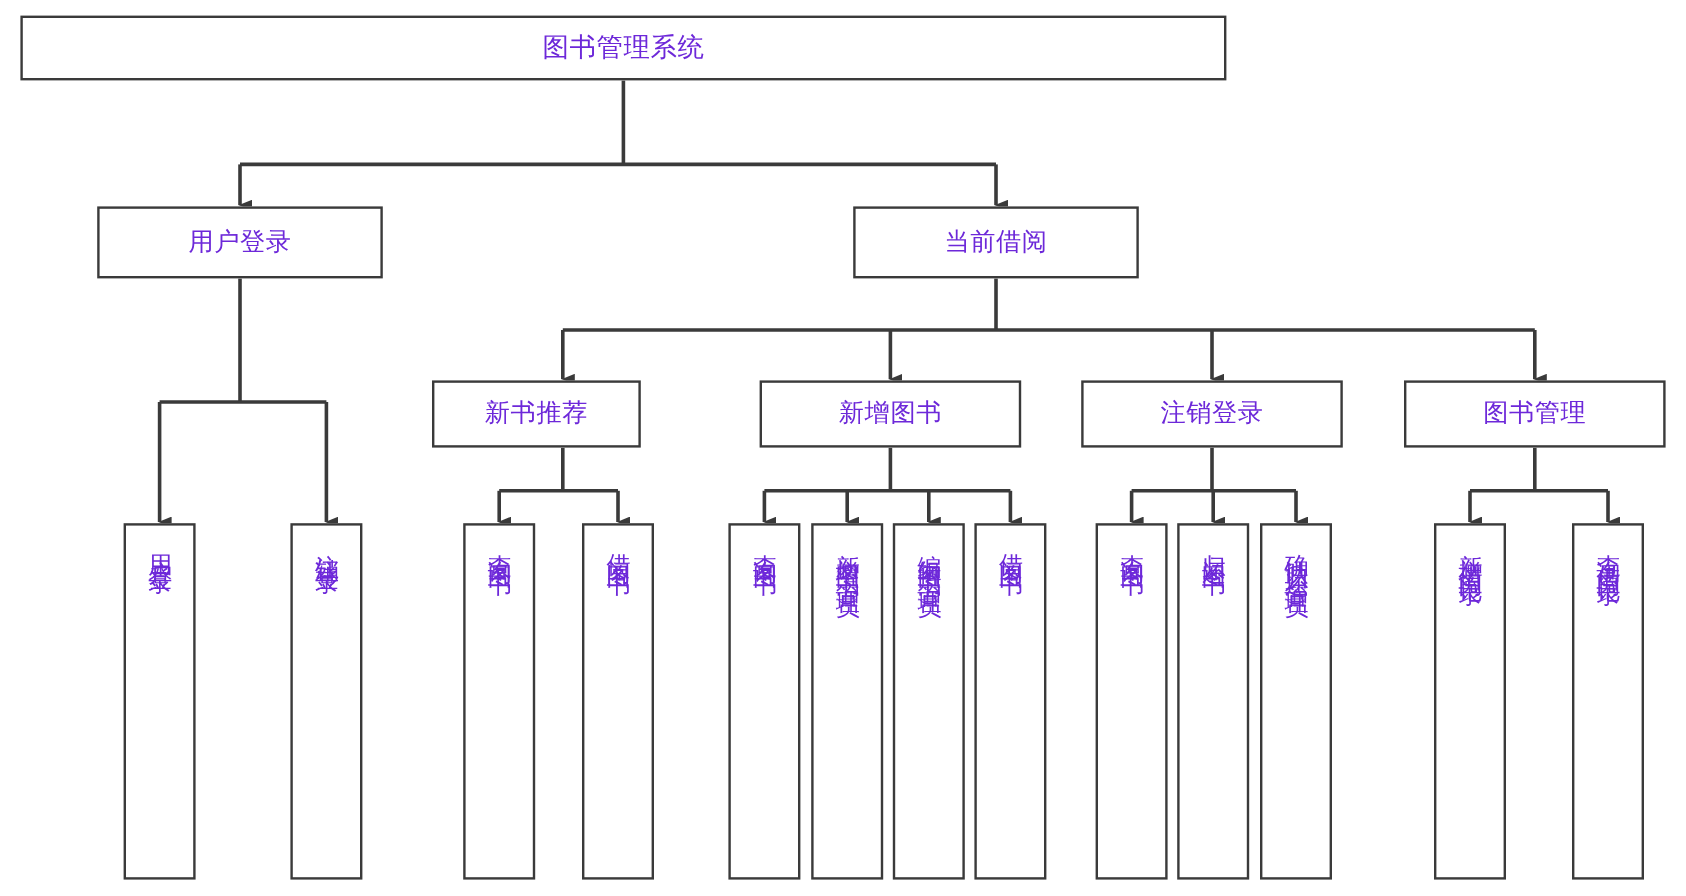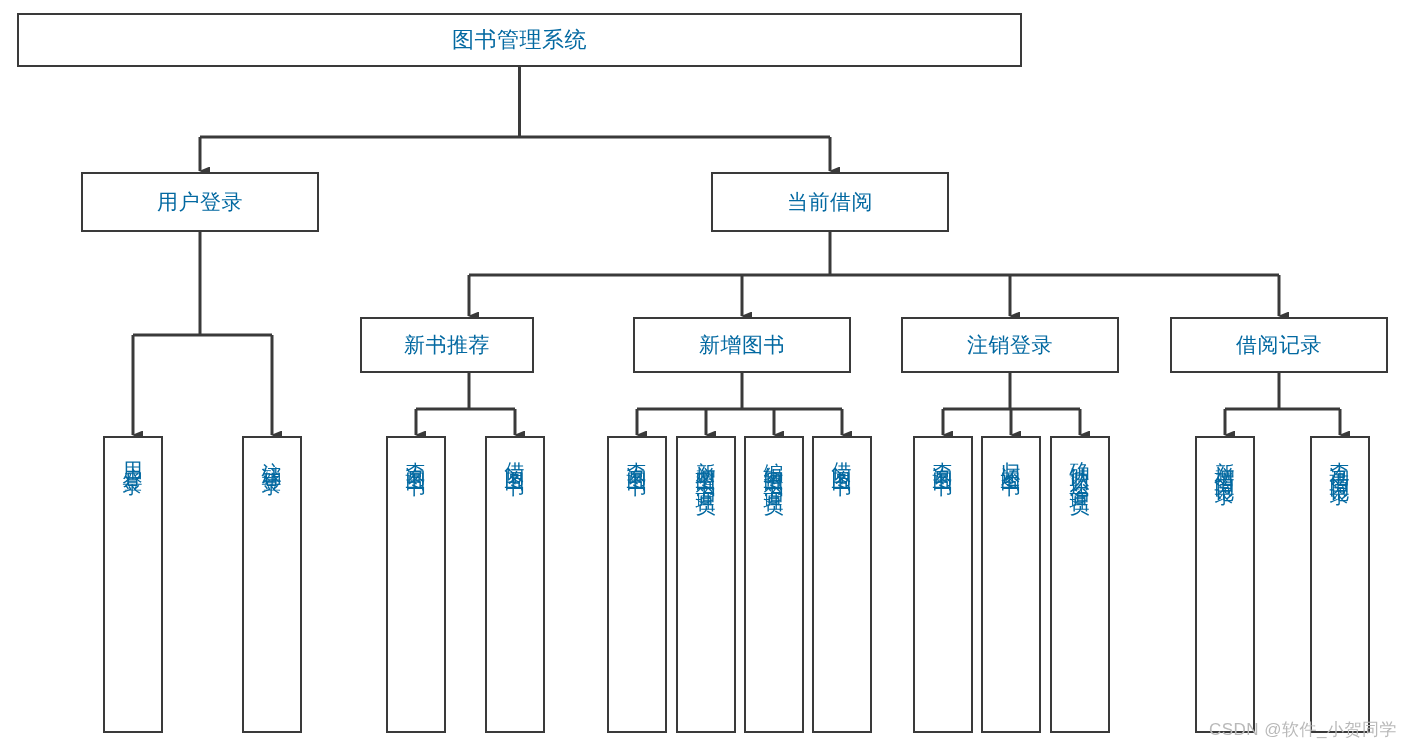--- a/index.html
+++ b/index.html
@@ -33,21 +33,21 @@
     border: 2px solid #3a3a3a;
     display: flex;
     align-items: center;
     justify-content: center;
     z-index: 2;
   }
   .node-label {
     font-size: 21px;
     line-height: 1.12;
     letter-spacing: 0.5px;
-    color: #0369a1;
+    color: #6d28d9;
     text-align: center;
     white-space: nowrap;
   }
   .node.root .node-label { font-size: 22px; }
   .node.leaf {
     align-items: flex-start;
     justify-content: center;
     padding-top: 8px;
   }
   .node.leaf .node-label {
@@ -130,21 +130,21 @@
       <div class="node branch" id="node-new-book-rec" style="left: 360px; top: 317px; width: 174px; height: 56px;">
         <span class="node-label">新书推荐</span>
       </div>
       <div class="node branch" id="node-book-borrow" style="left: 633px; top: 317px; width: 218px; height: 56px;">
         <span class="node-label">新增图书</span>
       </div>
       <div class="node branch" id="node-current-borrow" style="left: 901px; top: 317px; width: 218px; height: 56px;">
         <span class="node-label">注销登录</span>
       </div>
       <div class="node branch" id="node-borrow-record" style="left: 1170px; top: 317px; width: 218px; height: 56px;">
-        <span class="node-label">借阅记录</span>
+        <span class="node-label">图书管理</span>
       </div>
       <div class="node leaf" id="node-leaf-user-login" style="left: 103px; top: 436px; width: 60px; height: 297px;">
         <span class="node-label">用户登录</span>
       </div>
       <div class="node leaf" id="node-leaf-user-logout" style="left: 242px; top: 436px; width: 60px; height: 297px;">
         <span class="node-label">注销登录</span>
       </div>
       <div class="node leaf" id="node-leaf-query-book-1" style="left: 386px; top: 436px; width: 60px; height: 297px;">
         <span class="node-label">查询图书</span>
       </div>
@@ -173,14 +173,13 @@
         <span class="node-label">确认归还（管理员）</span>
       </div>
       <div class="node leaf" id="node-leaf-add-record" style="left: 1195px; top: 436px; width: 60px; height: 297px;">
         <span class="node-label">新增借阅记录</span>
       </div>
       <div class="node leaf" id="node-leaf-query-record" style="left: 1310px; top: 436px; width: 60px; height: 297px;">
         <span class="node-label">查询借阅记录</span>
       </div>
     </div>
 
-  <div id="watermark">CSDN @软件_小贺同学</div>
 </div>
 
 </body></html>

